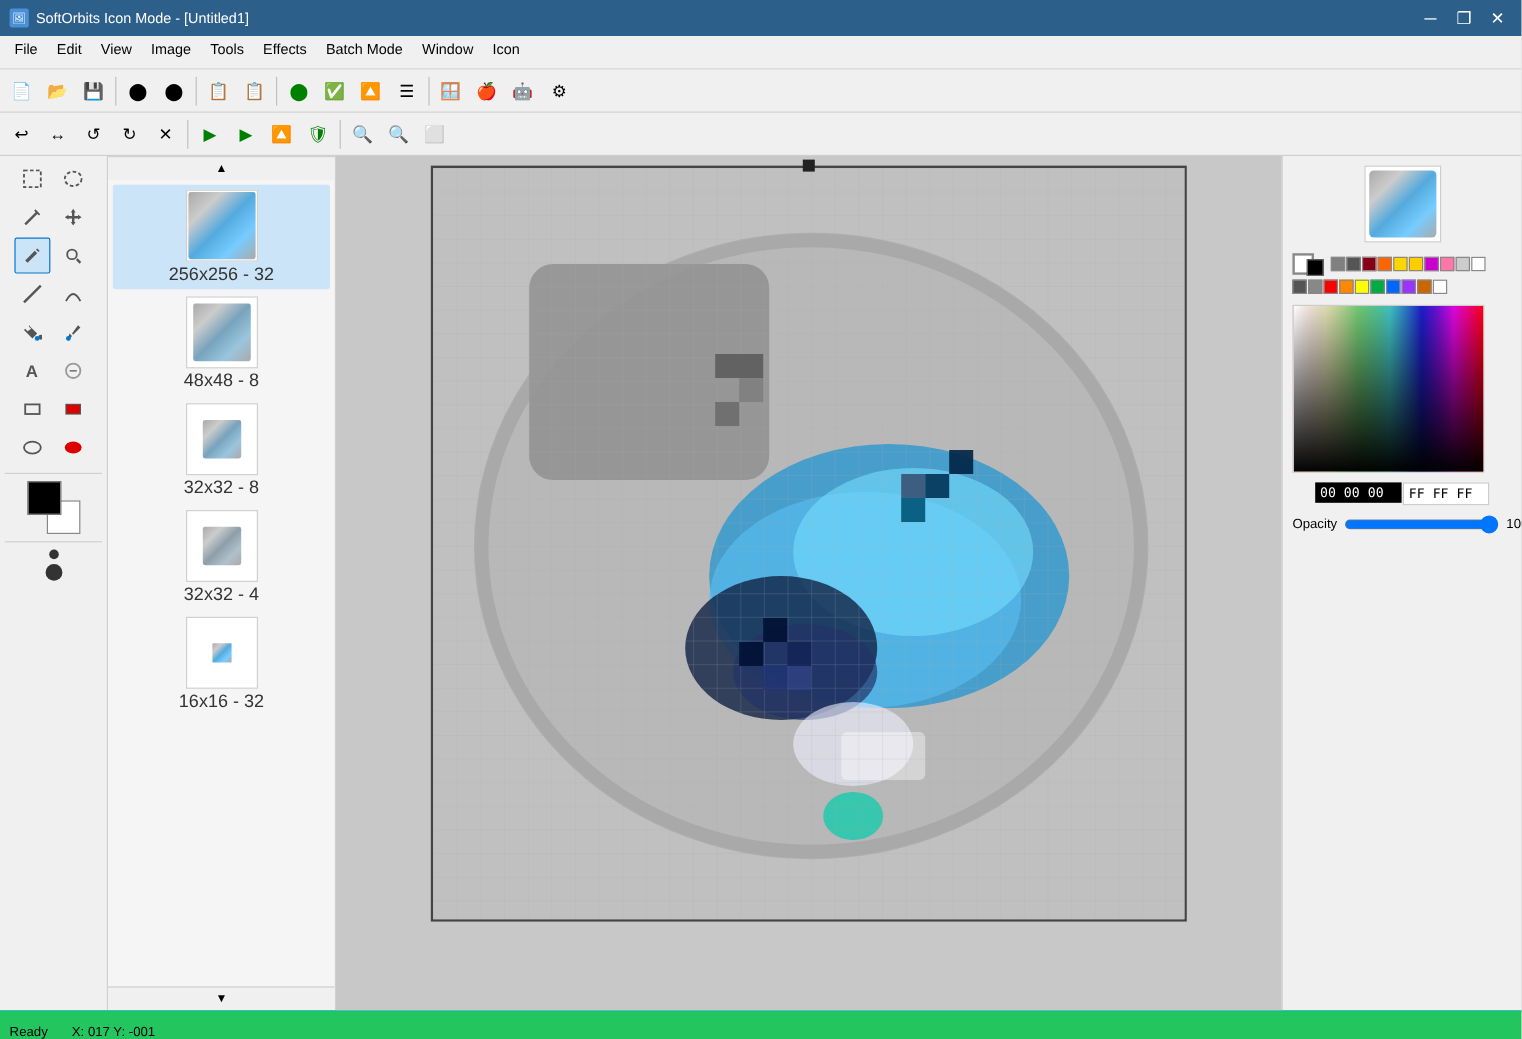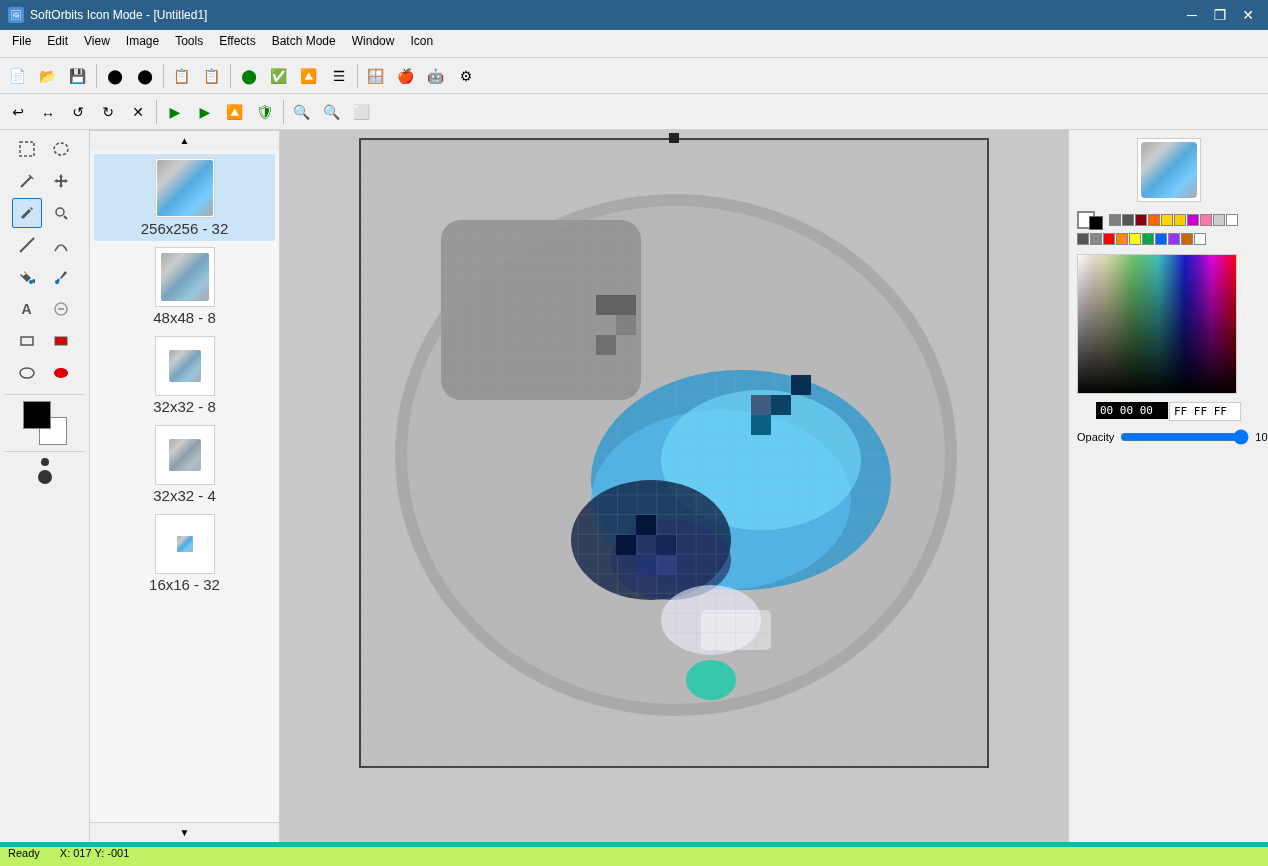--- a/index.html
+++ b/index.html
@@ -60,21 +60,21 @@
     #color-picker-box { width: 160px; height: 140px; position: relative; overflow: hidden; border: 1px solid #ccc; }
     .color-hex-row { display: flex; gap: 1px; align-items: flex-start; margin-left: 19px; }
     .hex-box { background: black; color: white; padding: 2px 6px; font-size: 11px; font-family: monospace; border: none; width: 72px; }
     .hex-box2 { background: white; color: black; padding: 2px 6px; font-size: 11px; font-family: monospace; border: 1px solid #ccc; width: 72px; }
     .opacity-row { display: flex; align-items: center; gap: 6px; }
     .opacity-label { font-size: 11px; }
     .opacity-slider { flex: 1; }
     .opacity-val { font-size: 11px; }
 
     
-    #status-bar { height: 24px; background: #bef264; border-top: 5px solid #14b8a6; display: flex; align-items: flex-start; padding: 0 8px; font-size: 11px; gap: 20px; }
+    #status-bar { height: 24px; background: #22c55e; border-top: 1px solid #14b8a6; display: flex; align-items: flex-end; padding: 0 8px; font-size: 11px; gap: 20px; }
 
     .icon-placeholder {
       width: 48px; height: 48px;
       background: linear-gradient(135deg, #aaa, #ccc, #5ad, #7cf, #aaa);
       border-radius: 2px;
     }
     .icon-placeholder-sm {
       width: 32px; height: 32px;
       background: linear-gradient(135deg, #aaa, #ccc, #5ad, #7cf, #aaa);
       border-radius: 2px;

